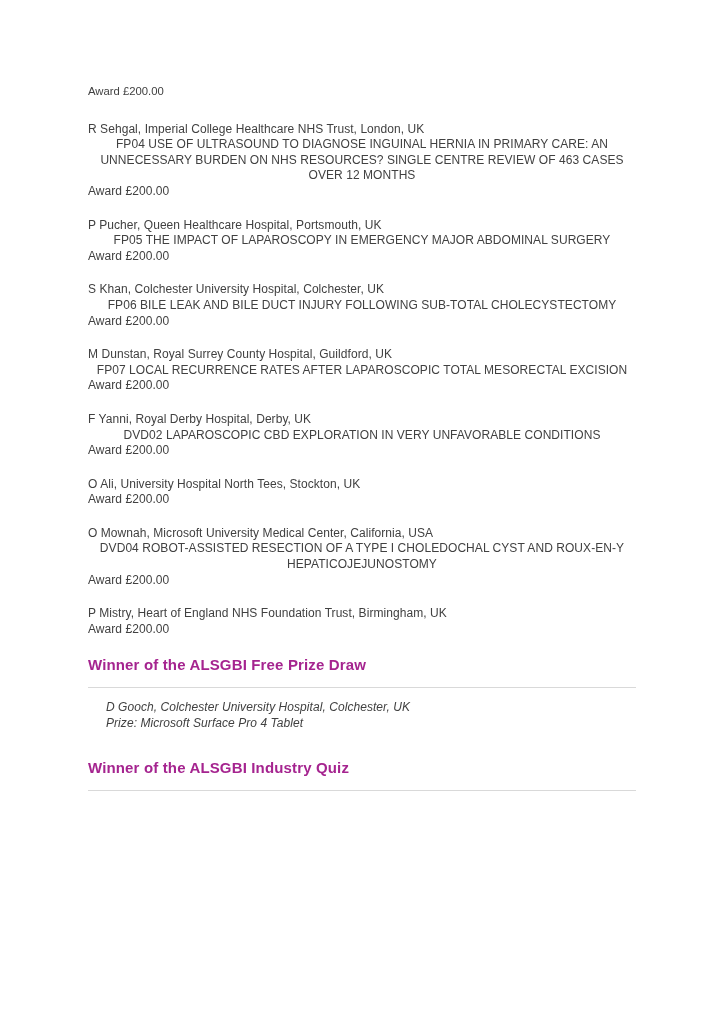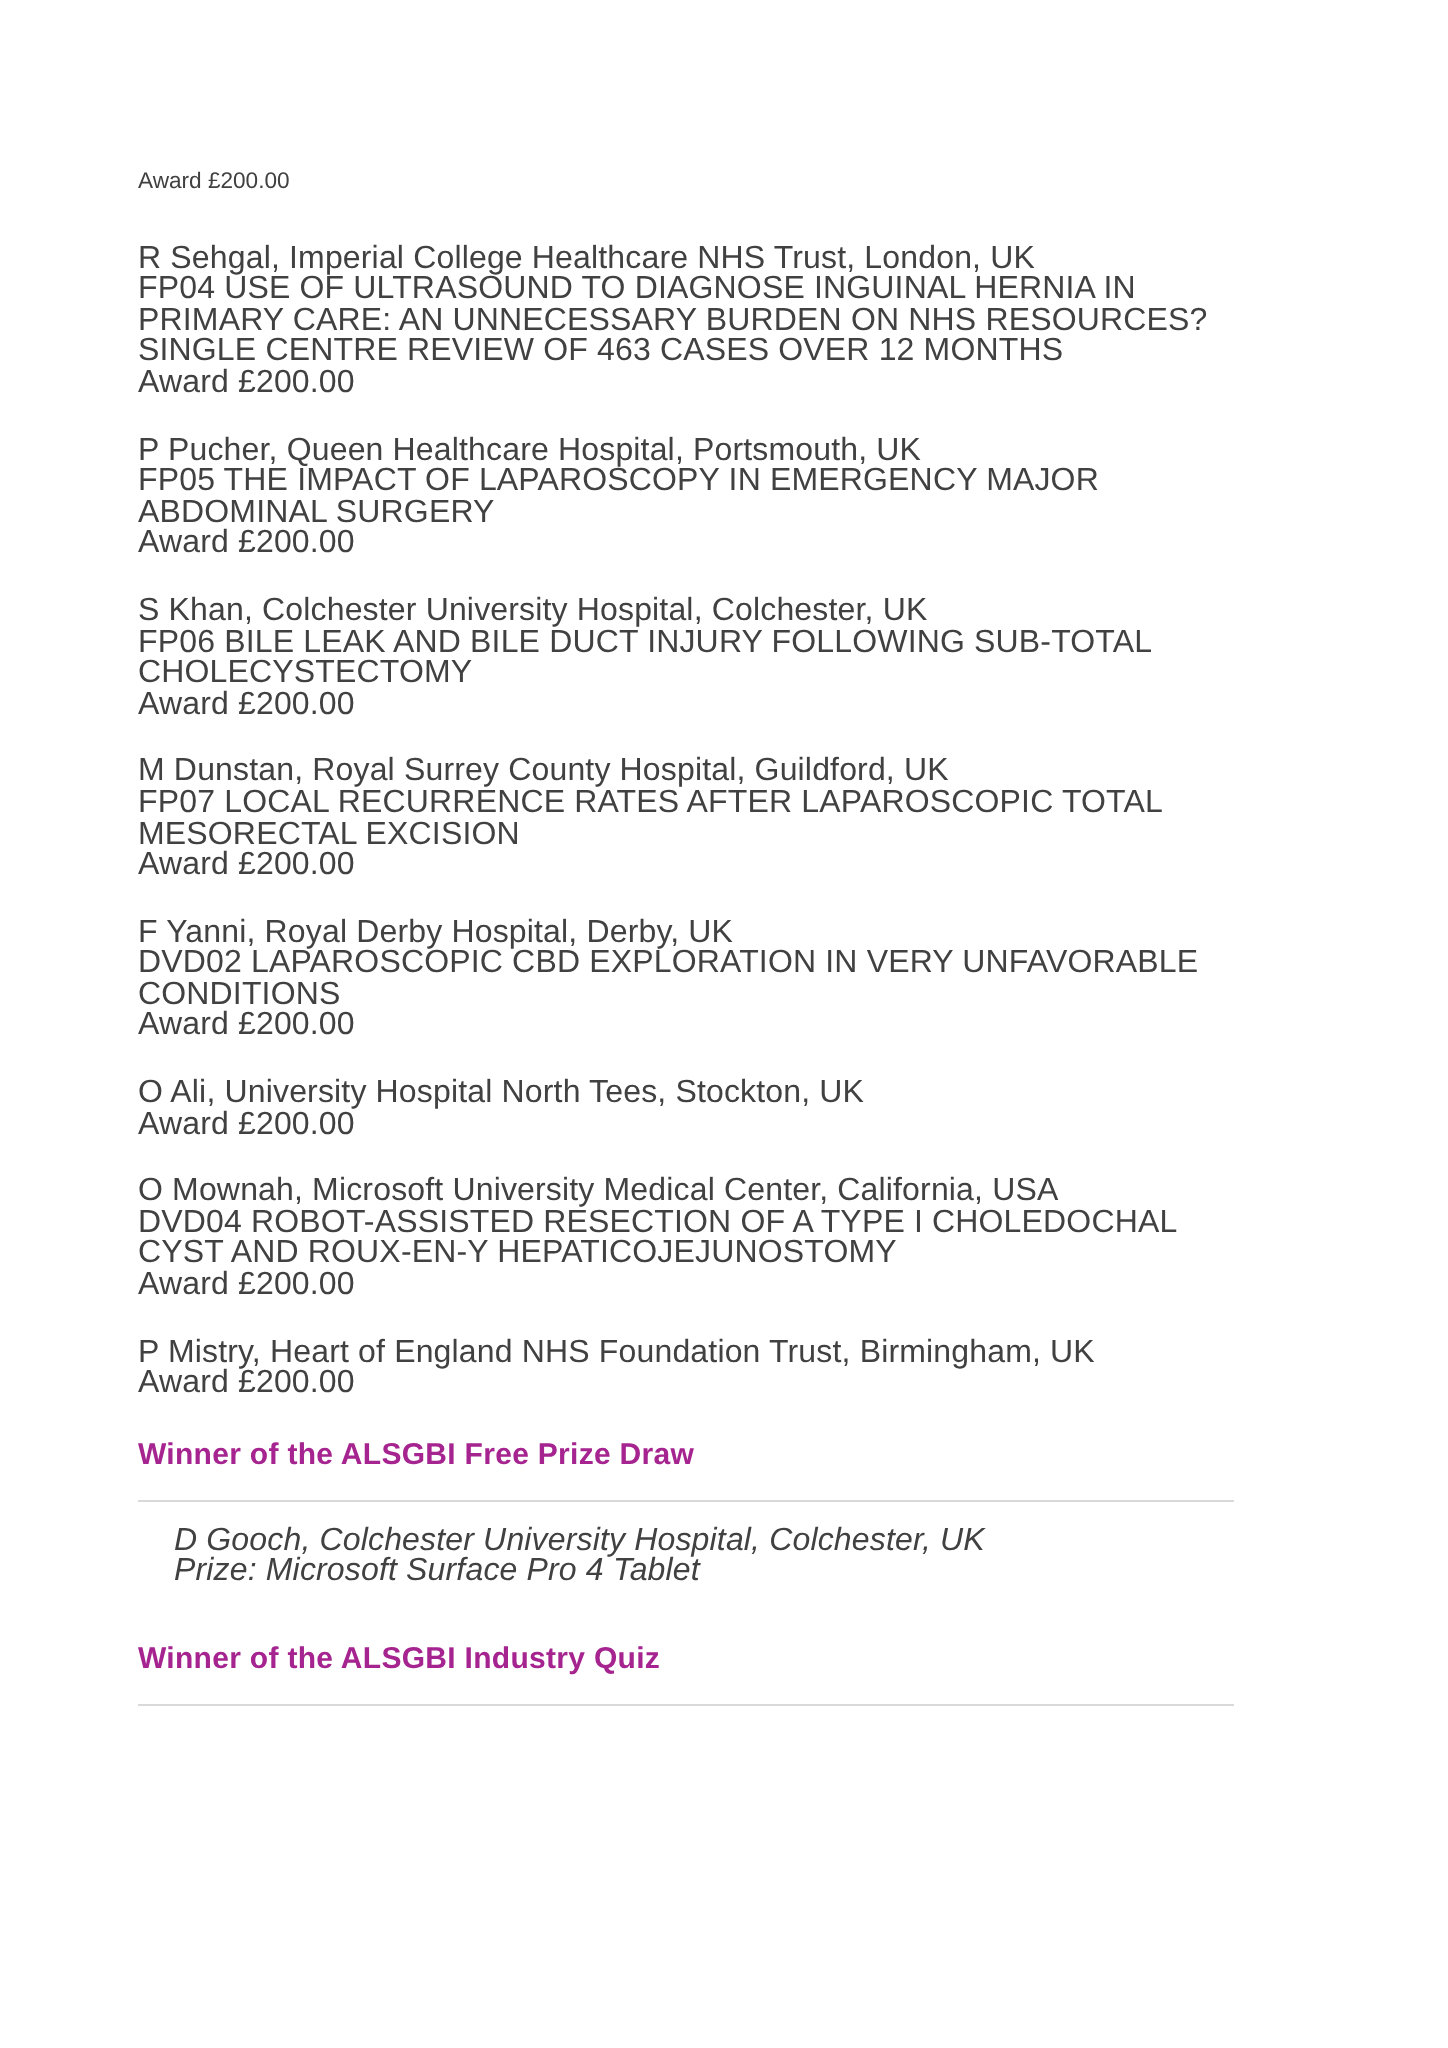--- a/index.html
+++ b/index.html
@@ -15,40 +15,41 @@
     position: relative;
     overflow: hidden;
   }
   .page {
     position: absolute;
     left: 0;
     top: 0;
     width: 724px;
     height: 1024px;
     box-sizing: border-box;
-    padding: 84px 88px 0 69px;
+    padding: 84px 88px 0 88px;
   }
   .content {
     width: 548px;
   }
   .entry {
     margin: 0 0 18px 0;
   }
   .line {
-    font-size: 16px;
+    font-size: 12px;
     line-height: 15.6px;
     color: #414141;
     letter-spacing: 0.005em;
     white-space: pre-wrap;
   }
   .line.author {
     color: #414141;
   }
   .line.title {
     color: #414141;
+    text-align: center;
   }
   .line.award {
     color: #414141;
   }
   .lead-award {
     font-size: 11.3px;
     line-height: 15.6px;
     color: #414141;
     margin: 0 0 22px 0;
   }

